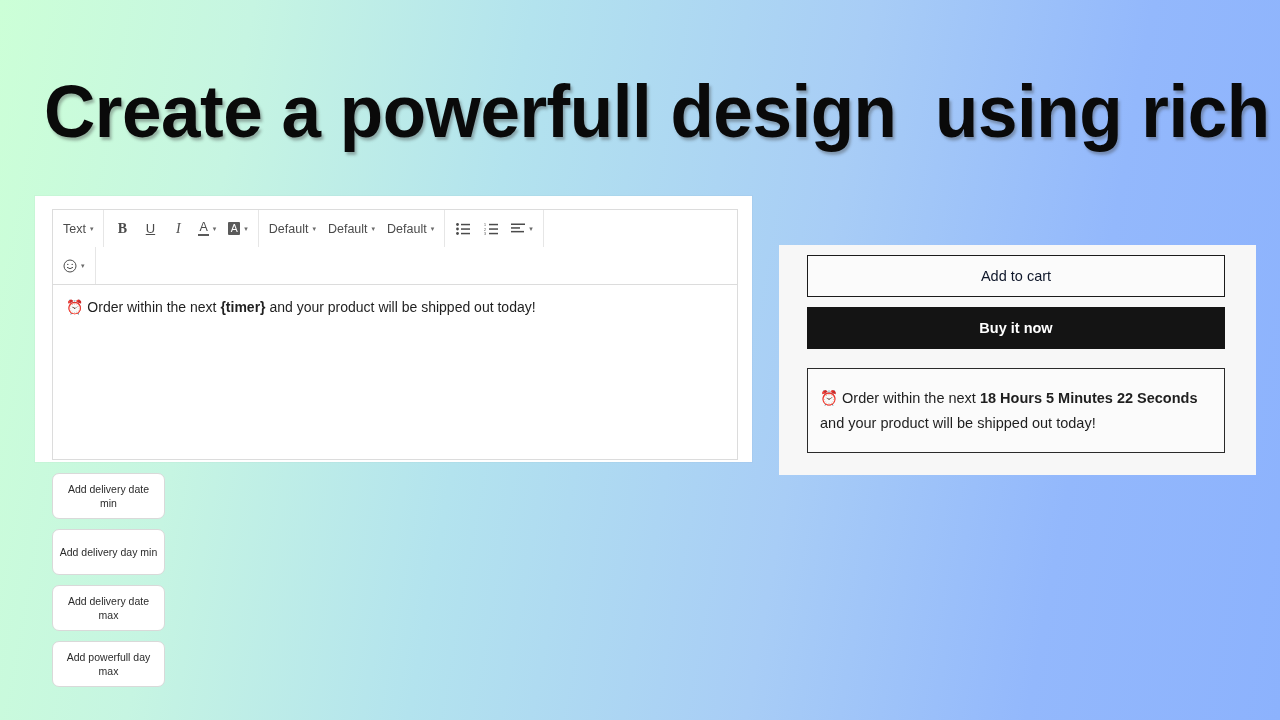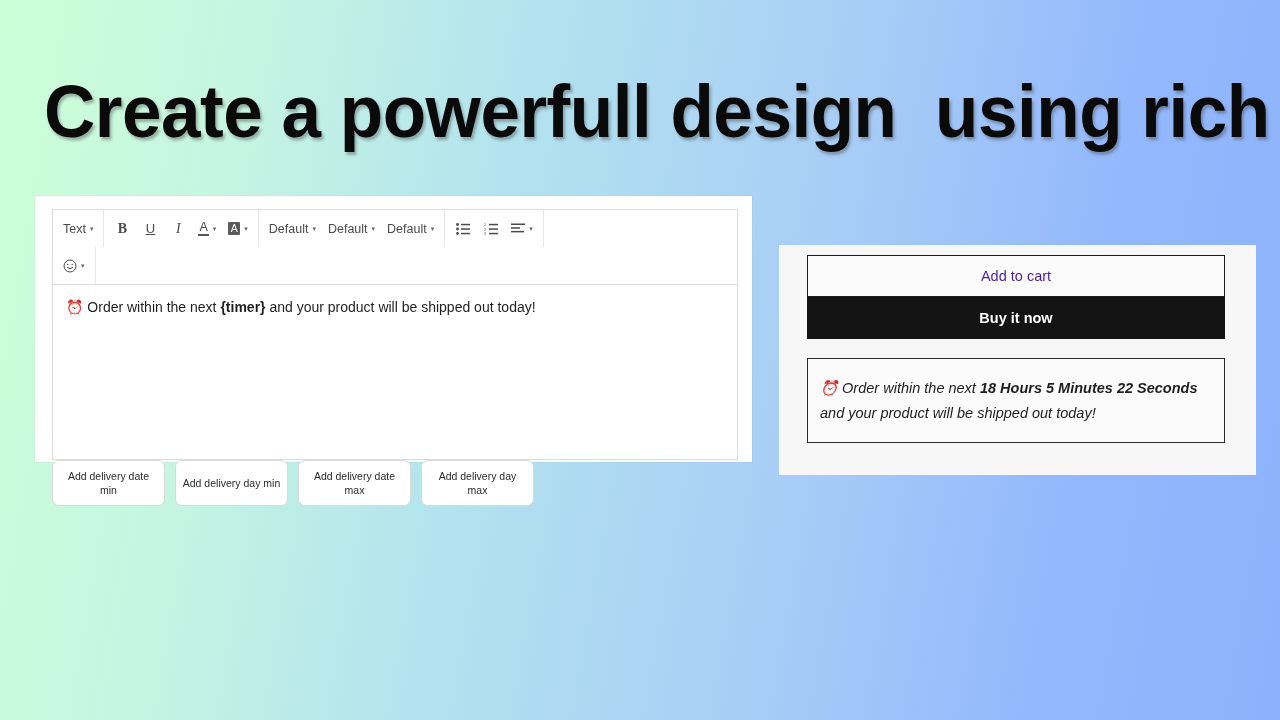--- a/index.html
+++ b/index.html
@@ -127,20 +127,22 @@
     font-size: 14px;
     color: #1f1f1f;
     line-height: 1.45;
   }
   .editor-body b { font-weight: bold; }
   .emoji-clock { font-size: 14px; }
 
   .chip-row {
     display: flex;
     gap: 10px;
+    margin-top: 13px;
+    flex-direction: column;
   }
 
   .chip {
     width: 113px;
     height: 46px;
     border: 1px solid #d9d9d9;
     border-radius: 7px;
     background: #fff;
     color: #2b2b2b;
     font-size: 10.5px;
@@ -168,29 +170,30 @@
     left: 28px;
     top: 10px;
     right: 31px;
   }
 
   .btn-cart {
     height: 42px;
     width: 100%;
     background: #fbfbfb;
     border: 1.5px solid #1b1b1b;
-    color: #4c1d95;
+    color: #0f172a;
     font-size: 14.5px;
     display: flex;
     align-items: center;
     justify-content: center;
     cursor: pointer;
   }
 
   .btn-buy {
+    margin-top: 10px;
     height: 42px;
     width: 100%;
     background: #141414;
     border: 1.5px solid #141414;
     color: #ffffff;
     font-size: 14.5px;
     font-weight: bold;
     display: flex;
     align-items: center;
     justify-content: center;
@@ -198,21 +201,20 @@
   }
 
   .timer-box {
     margin-top: 19px;
     border: 1.5px solid #2a2a2a;
     background: #fbfbfb;
     padding: 17px 12px 16px 12px;
     font-size: 14.5px;
     line-height: 25px;
     color: #1f1f1f;
-    font-style: italic;
   }
   .timer-box b { font-weight: bold; }
 </style>
 </head>
 <body>
 
 <div class="headline">Create a powerfull design  using rich editor</div>
 
 <div class="editor-card">
   <div class="editor-inner">
@@ -322,21 +324,21 @@
     </div>
 
     <div class="editor-body">
       <span class="emoji-clock">⏰</span><span> Order within the next </span><b>{timer}</b><span> and your product will be shipped out today!</span>
     </div>
 
     <div class="chip-row">
       <div class="chip">Add delivery date min</div>
       <div class="chip">Add delivery day min</div>
       <div class="chip">Add delivery date max</div>
-      <div class="chip">Add delivery day max</div>
+      <div class="chip">Add powerfull day max</div>
     </div>
 
   </div>
 </div>
 
 <div class="preview-card">
   <div class="preview-inner">
 
     <div class="btn-cart">Add to cart</div>
     <div class="btn-buy">Buy it now</div>

